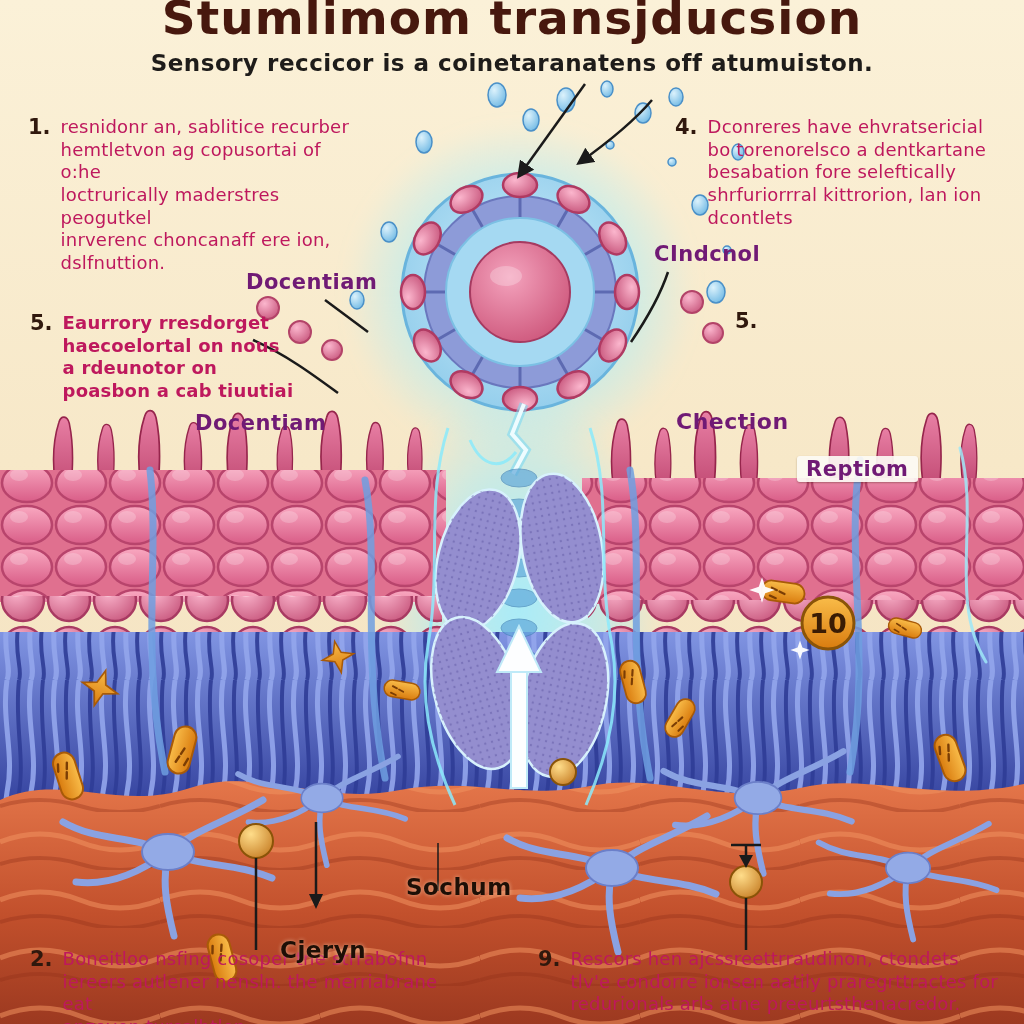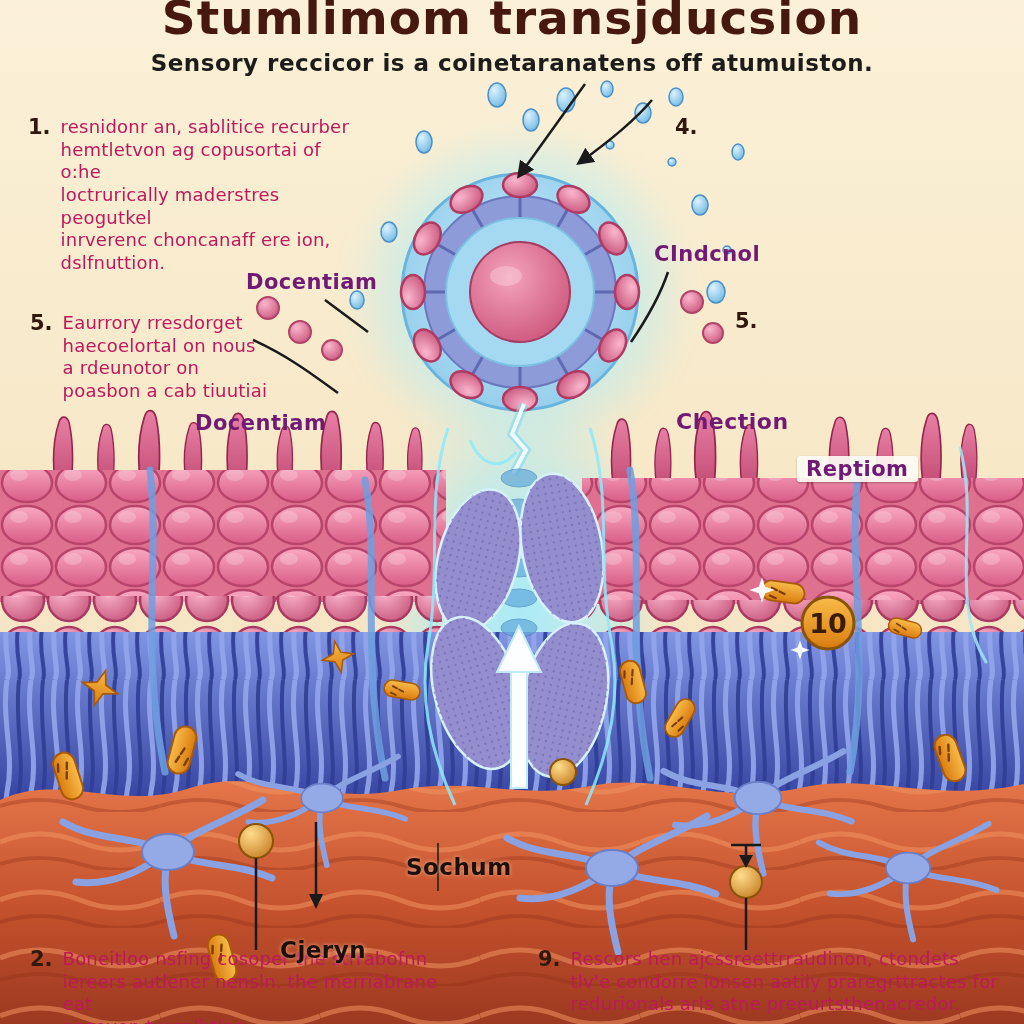--- a/index.html
+++ b/index.html
@@ -335,25 +335,30 @@
   <span class="num">1.</span>
   <span class="body">resnidonr an, sablitice recurber
 hemtletvon ag copusortai of o:he
 loctrurically maderstres peogutkel
 inrverenc choncanaff ere ion,
 dslfnuttion.</span>
 </div>
 
 <div class="txt ann" style="left:675px;top:116px;width:345px;">
   <span class="num">4.</span>
+  <span class="body">Dconreres have ehvratsericial
+bo torenorelsco a dentkartane
+besabation fore seleftically
+shrfuriorrral kittrorion, lan ion
+dcontlets</span>
 </div>
 
 <div class="txt ann" style="left:30px;top:312px;width:300px;">
   <span class="num">5.</span>
-  <span class="body" style="font-weight:normal;">Eaurrory rresdorget
+  <span class="body" style="font-weight:bold;">Eaurrory rresdorget
 haecoelortal on nous
 a rdeunotor on
 poasbon a cab tiuutiai</span>
 </div>
 
 <div class="txt ann" style="left:735px;top:310px;width:290px;">
   <span class="num">5.</span>
 </div>
 
 <div class="txt ann" style="left:30px;top:948px;width:440px;">
@@ -369,13 +374,13 @@
 tlv'e condorre ionsen aatily praregrttractes for
 redurionals arls atne preeurtsthenacredor.</span>
 </div>
 
 <div class="txt lbl" style="left:246px;top:270px;text-align:right;">Docentiam</div>
 <div class="txt lbl" style="left:654px;top:242px;">CIndcnol</div>
 <div class="txt lbl" style="left:195px;top:411px;">Docentiam</div>
 <div class="txt lbl" style="left:676px;top:409px;font-size:22px;">Chection</div>
 <div class="txt lbl lbl-box" style="left:788px;top:456px;">Reptiom</div>
 <div class="txt lbl on-tissue" style="left:280px;top:905px;font-size:23px;margin-top:32px;">Cjeryn</div>
-<div class="txt lbl on-tissue" style="left:406px;top:854px;font-size:23px;">Sochum</div>
+<div class="txt lbl on-tissue" style="left:406px;top:874px;font-size:23px;">Sochum</div>
 
 </body></html>

